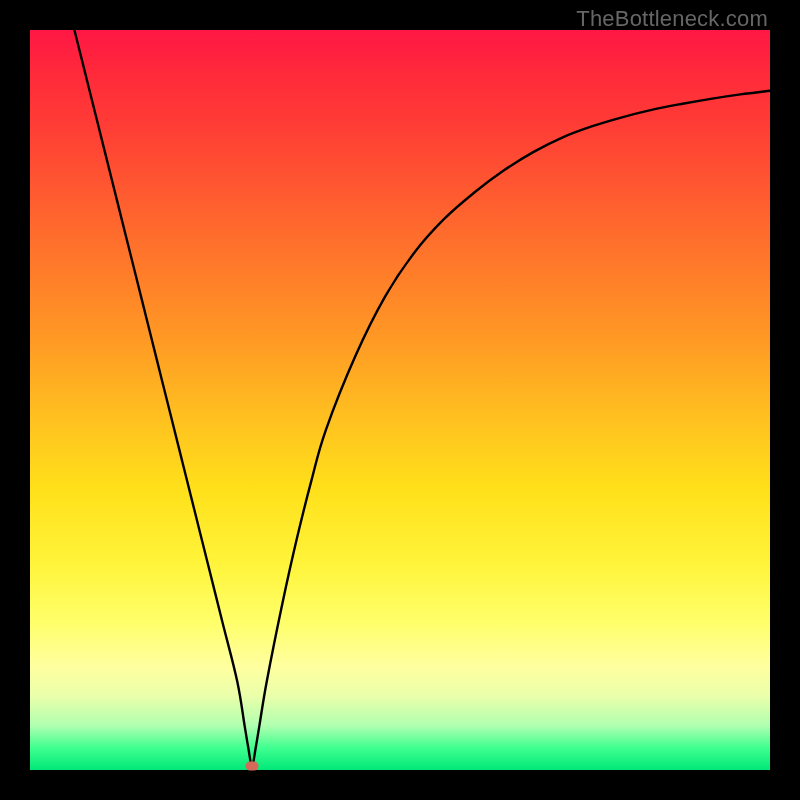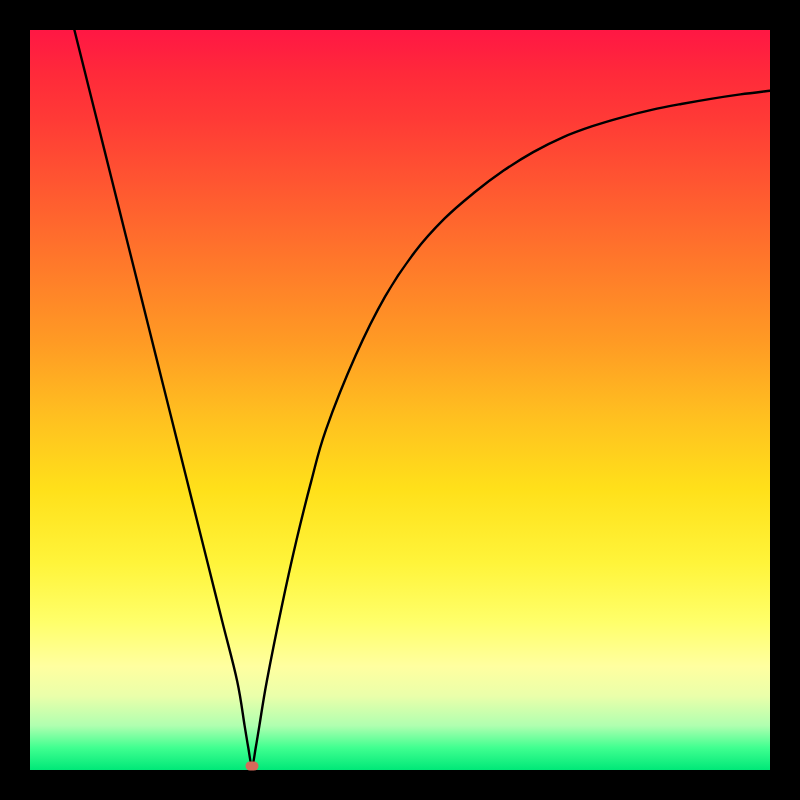--- a/index.html
+++ b/index.html
@@ -57,19 +57,20 @@
     height: 9px;
     background: #d66a5a;
     border-radius: 5px;
     transform: translate(-50%, -50%);
   }
 </style>
 </head>
 <body>
 
 <div class="chart-container">
+  <div class="watermark">TheBottleneck.com</div>
   <div class="plot-area">
     <svg class="curve" viewBox="0 0 740 740" preserveAspectRatio="none">
       <path id="curve-path" fill="none" stroke="#000000" stroke-width="2.4" stroke-linejoin="round" stroke-linecap="round" d="M 44.40 0.00 C 47.06 10.66, 53.87 37.89, 59.20 59.20 C 64.53 80.51, 68.67 97.09, 74.00 118.40 C 79.33 139.71, 83.47 156.29, 88.80 177.60 C 94.13 198.91, 98.27 215.49, 103.60 236.80 C 108.93 258.11, 113.07 274.69, 118.40 296.00 C 123.73 317.31, 127.87 333.89, 133.20 355.20 C 138.53 376.51, 142.67 393.09, 148.00 414.40 C 153.33 435.71, 157.47 452.29, 162.80 473.60 C 168.13 494.91, 172.27 511.49, 177.60 532.80 C 182.93 554.11, 187.07 570.69, 192.40 592.00 C 197.73 613.31, 203.20 632.55, 207.20 651.20 C 211.20 669.85, 212.60 683.61, 214.60 695.60 C 216.60 707.59, 216.97 710.47, 218.30 717.80 C 219.63 725.13, 220.67 736.30, 222.00 736.30 C 223.33 736.30, 224.37 725.13, 225.70 717.80 C 227.03 710.47, 227.40 707.59, 229.40 695.60 C 231.40 683.61, 232.80 672.51, 236.80 651.20 C 240.80 629.89, 246.27 602.51, 251.60 577.20 C 256.93 551.89, 261.07 533.24, 266.40 510.60 C 271.73 487.96, 275.87 471.38, 281.20 451.40 C 286.53 431.42, 288.01 422.24, 296.00 399.60 C 303.99 376.96, 314.94 349.58, 325.60 325.60 C 336.26 301.62, 344.54 285.05, 355.20 266.40 C 365.86 247.75, 374.14 235.99, 384.80 222.00 C 395.46 208.01, 403.74 199.36, 414.40 188.70 C 425.06 178.04, 433.34 171.46, 444.00 162.80 C 454.66 154.14, 462.94 147.93, 473.60 140.60 C 484.26 133.27, 492.54 128.09, 503.20 122.10 C 513.86 116.11, 522.14 111.96, 532.80 107.30 C 543.46 102.64, 551.74 99.80, 562.40 96.20 C 573.06 92.60, 581.34 90.25, 592.00 87.32 C 602.66 84.39, 610.94 82.32, 621.60 79.92 C 632.26 77.52, 640.54 76.00, 651.20 74.00 C 661.86 72.00, 670.14 70.55, 680.80 68.82 C 691.46 67.09, 699.74 65.85, 710.40 64.38 C 721.06 62.91, 734.67 61.35, 740.00 60.68"></path>
     </svg>
     <div id="min-marker" class="minimum-marker" style="left: 222px; top: 736.3px; background: rgb(214, 106, 90);"></div>
   </div>
 </div>
 
 </body></html>

